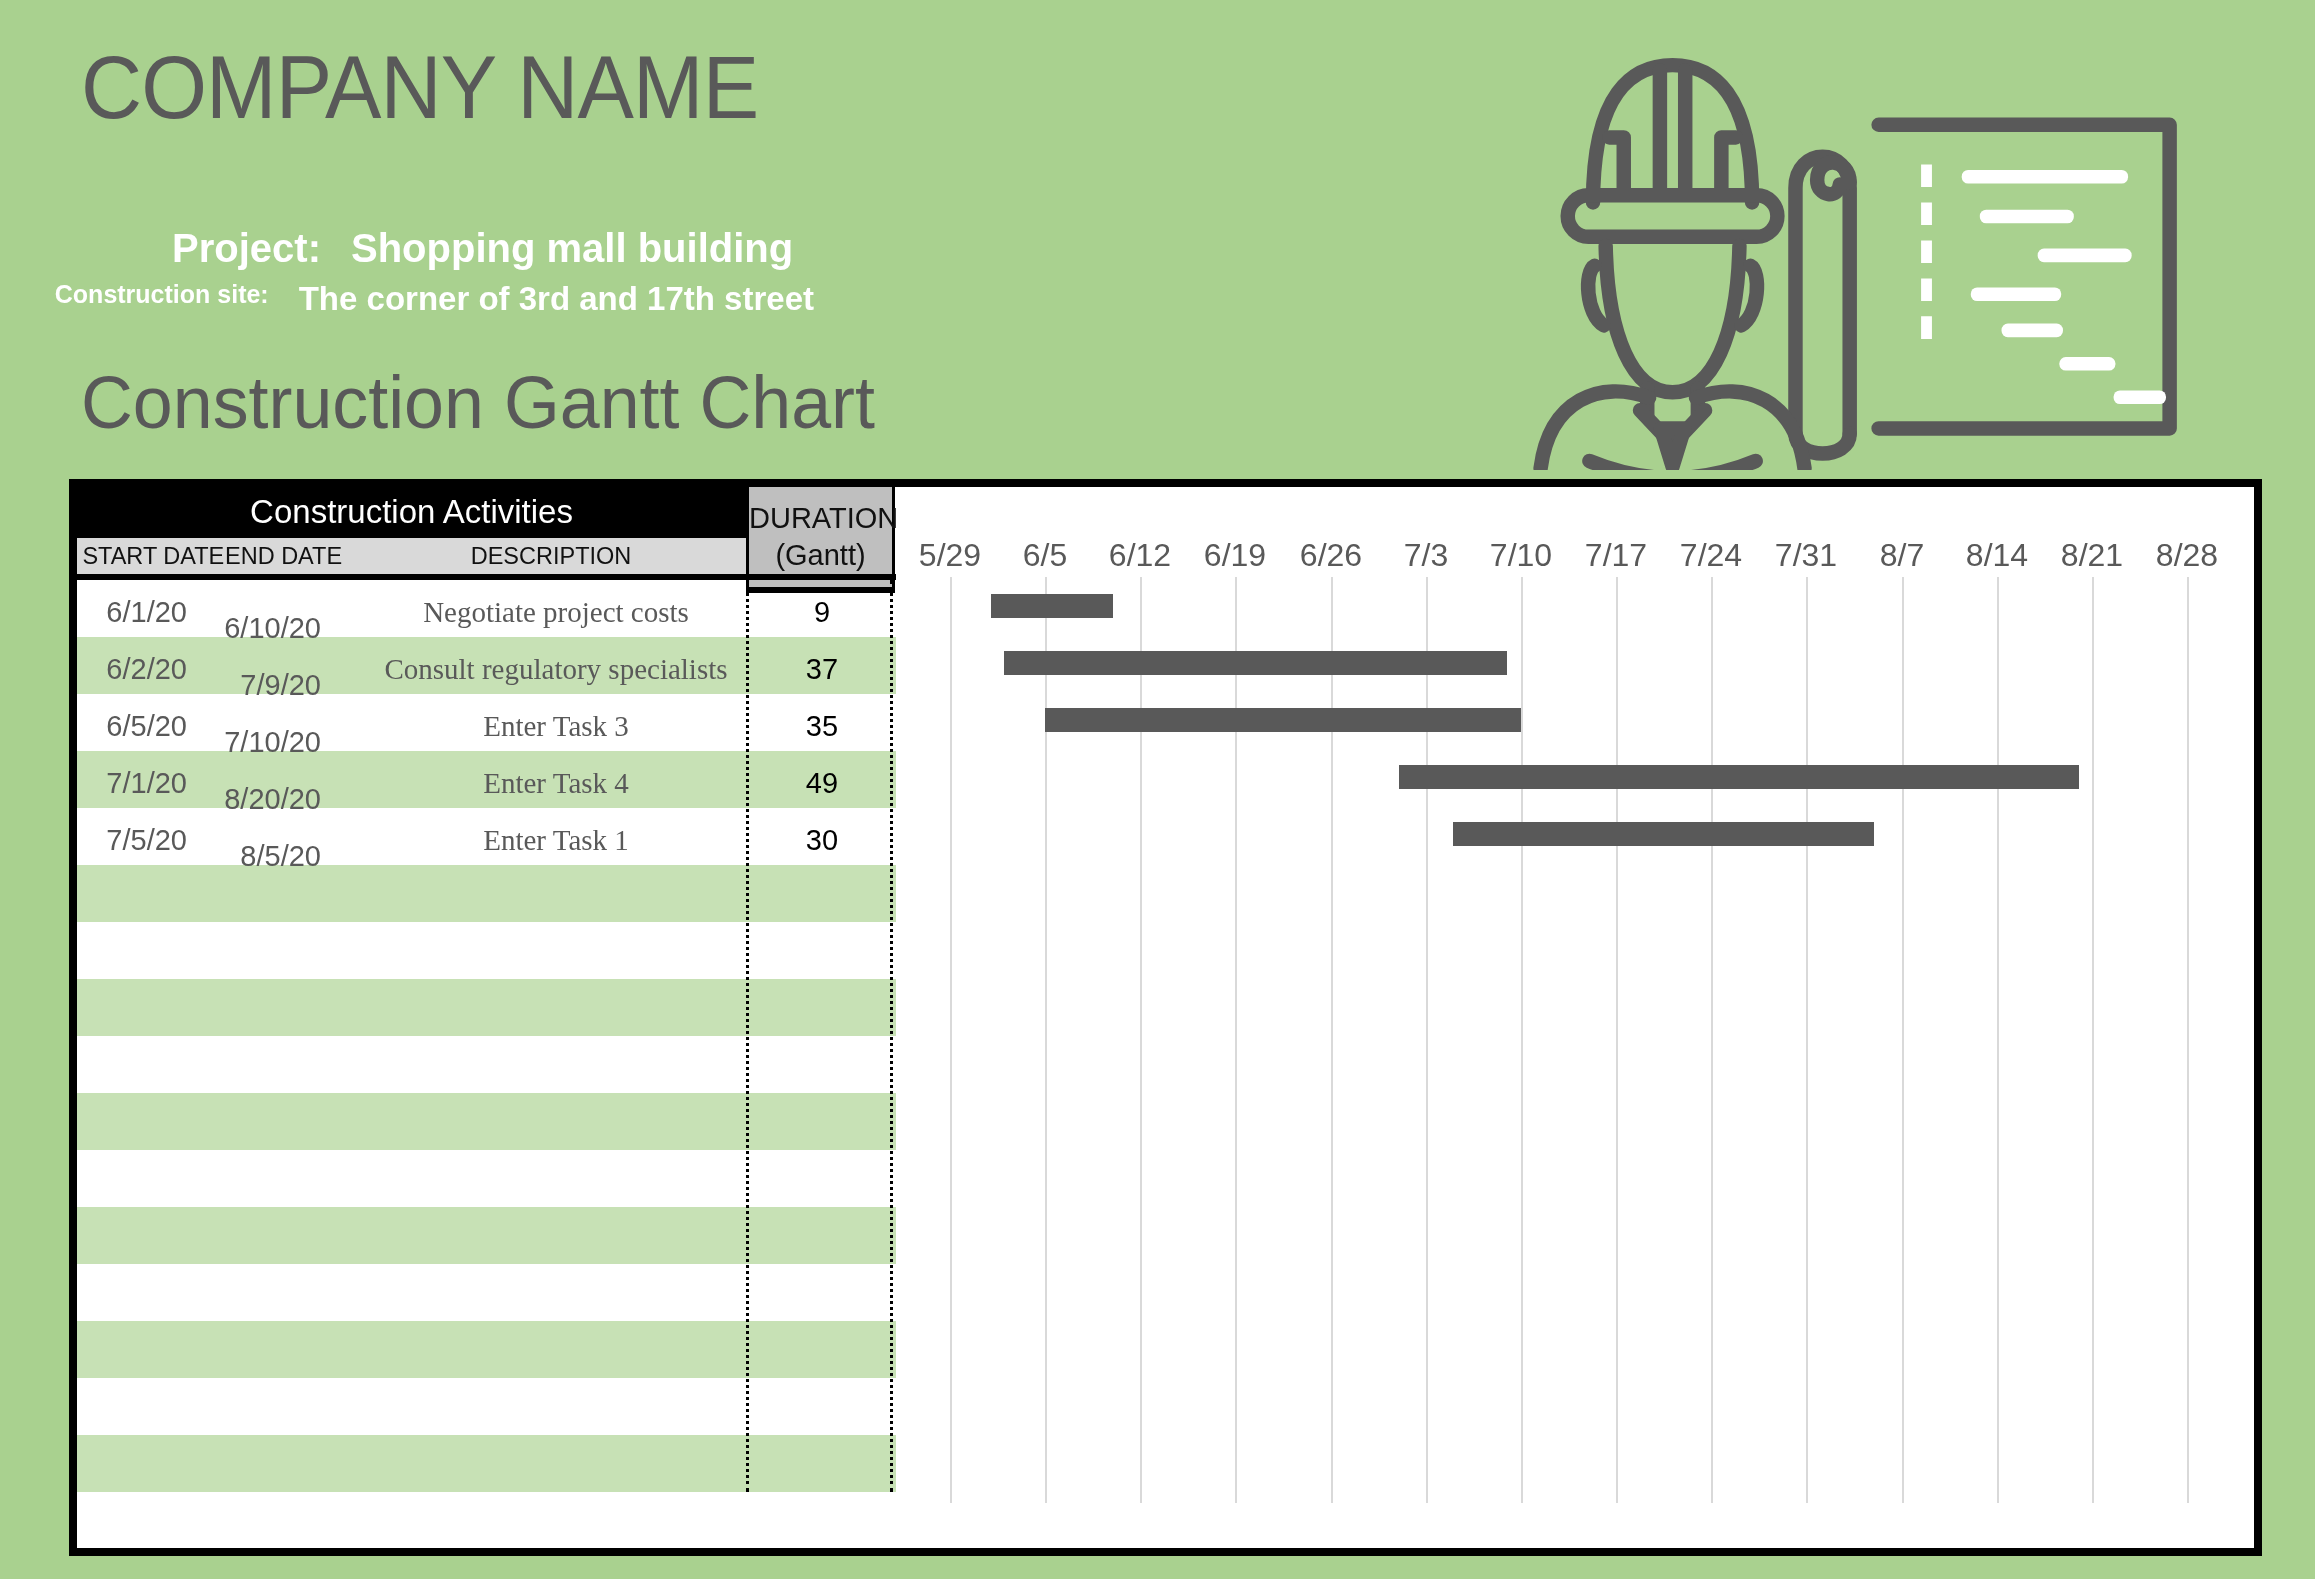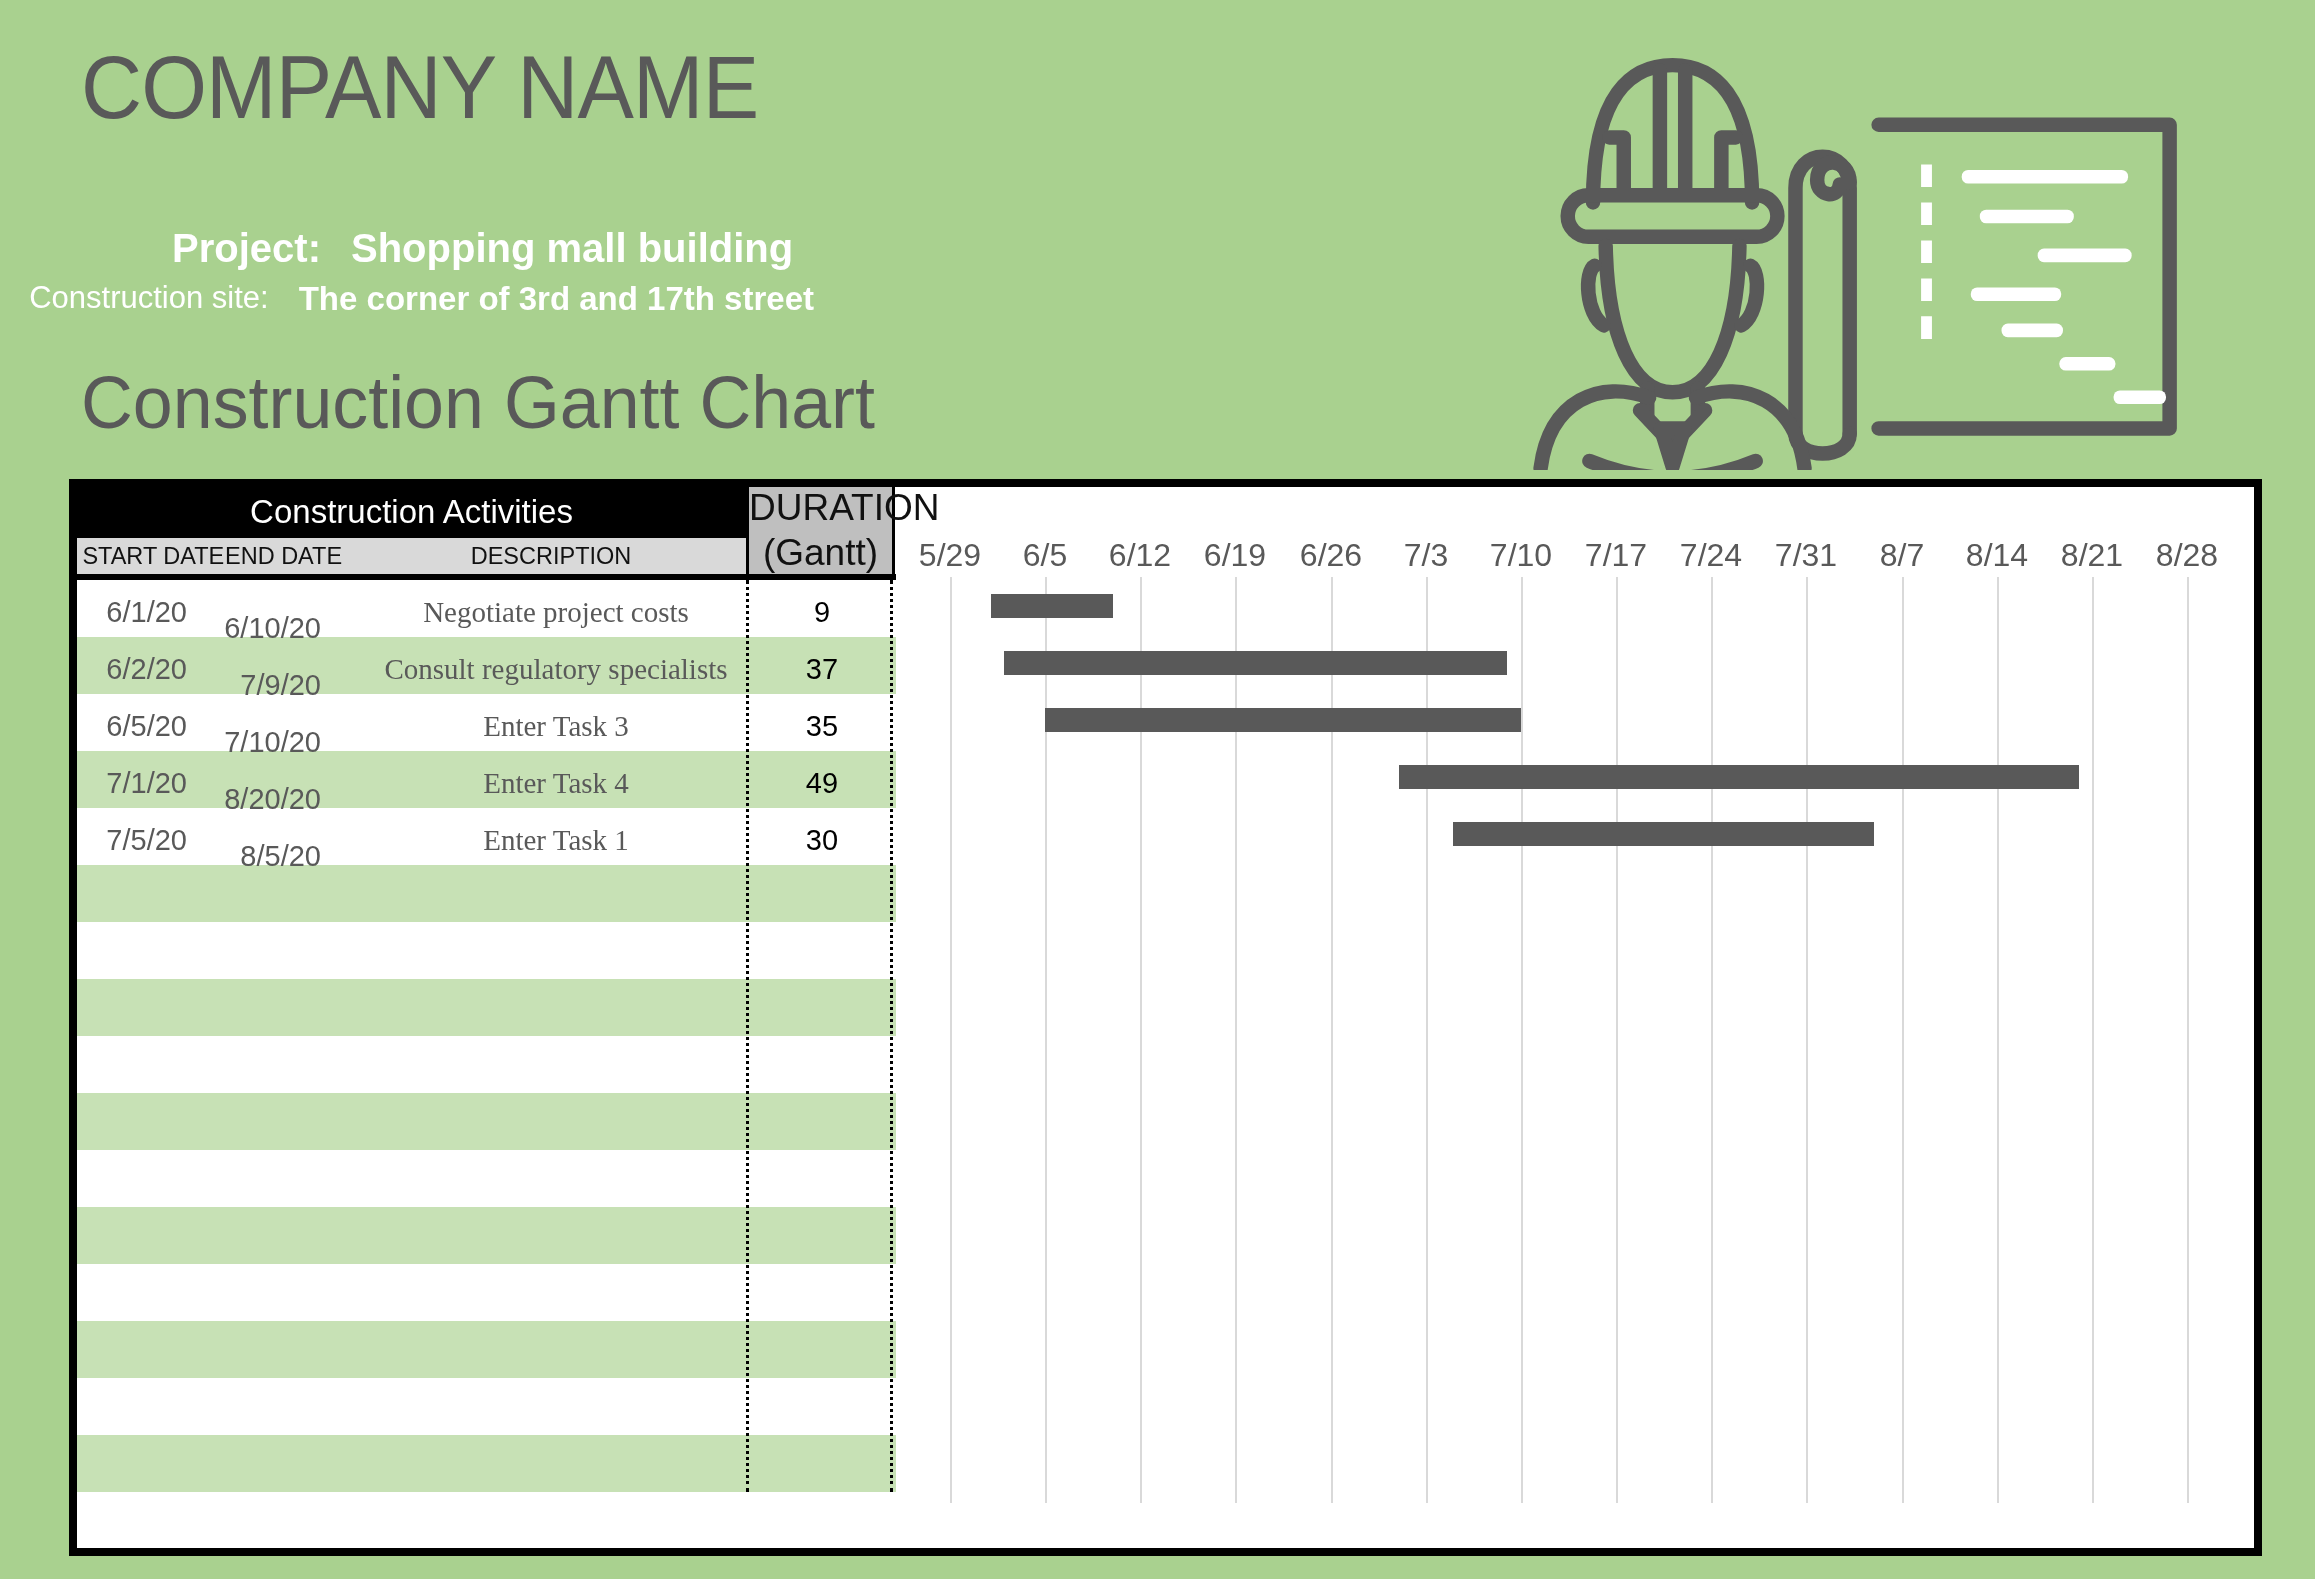--- a/index.html
+++ b/index.html
@@ -10,21 +10,21 @@
   .company-name{
     position:absolute;left:81px;top:36px;
     font-size:89px;line-height:1.15;color:#595959;
     letter-spacing:-0.9px;transform:scaleX(.95);transform-origin:left top;
     white-space:nowrap;
   }
   .project-line{position:absolute;left:0;top:226px;width:814px;display:flex;}
   .project-label{width:321px;text-align:right;font-size:40px;font-weight:600;color:#fff;}
   .project-value{margin-left:30px;font-size:40px;font-weight:600;color:#fff;white-space:nowrap;}
   .site-line{position:absolute;left:0;top:280px;width:814px;display:flex;}
-  .site-label{width:321px;text-align:right;font-size:31px;font-weight:400;color:#fff;}
+  .site-label{width:321px;text-align:right;font-size:25px;font-weight:700;color:#fff;}
   .site-value{margin-left:30px;font-size:33px;font-weight:600;color:#fff;white-space:nowrap;}
   .gantt-title{
     position:absolute;left:81px;top:360px;
     font-size:74px;color:#595959;white-space:nowrap;
     transform:scaleX(.97);transform-origin:left top;
   }
 
   
   .hero-icon{position:absolute;left:1513px;top:38px;width:677px;height:432px;}
 
@@ -39,23 +39,23 @@
     color:#fff;font-size:33px;text-align:center;line-height:49px;
   }
   .tbl-subheader{
     position:absolute;left:0;top:51px;width:669px;height:36px;background:#d9d9d9;
     font-size:23.5px;color:#111;
   }
   .sub-start{position:absolute;left:5.4px;top:5.4px;}
   .sub-end{position:absolute;left:148px;top:5.4px;}
   .sub-desc{position:absolute;left:277px;top:5.4px;width:394px;text-align:center;}
   .duration-head{
-    position:absolute;left:669px;top:0;width:149px;height:93px;background:#bfbfbf;
+    position:absolute;left:669px;top:0;width:149px;height:106px;background:#bfbfbf;
     border-left:3.6px solid #000;border-right:3.6px solid #000;border-bottom:6.3px solid #000;
-    box-sizing:border-box;color:#111;font-size:37px;text-align:center;
+    box-sizing:border-box;color:#111;font-size:29px;text-align:center;
     display:flex;flex-direction:column;justify-content:center;gap:3.6px;
   }
   .tbl-headline{position:absolute;left:0;top:87px;width:819px;height:6.3px;background:#000;}
 
   
   .rows{position:absolute;left:0;top:93px;width:819px;}
   .row{display:grid;grid-template-columns:132px 145px 394px 148px;height:57px;align-items:center;}
   .row.green{background:#c7e1b5;}
   .cell{font-size:29px;color:#595959;}
   .cell.start{text-align:right;padding-right:22px;}

